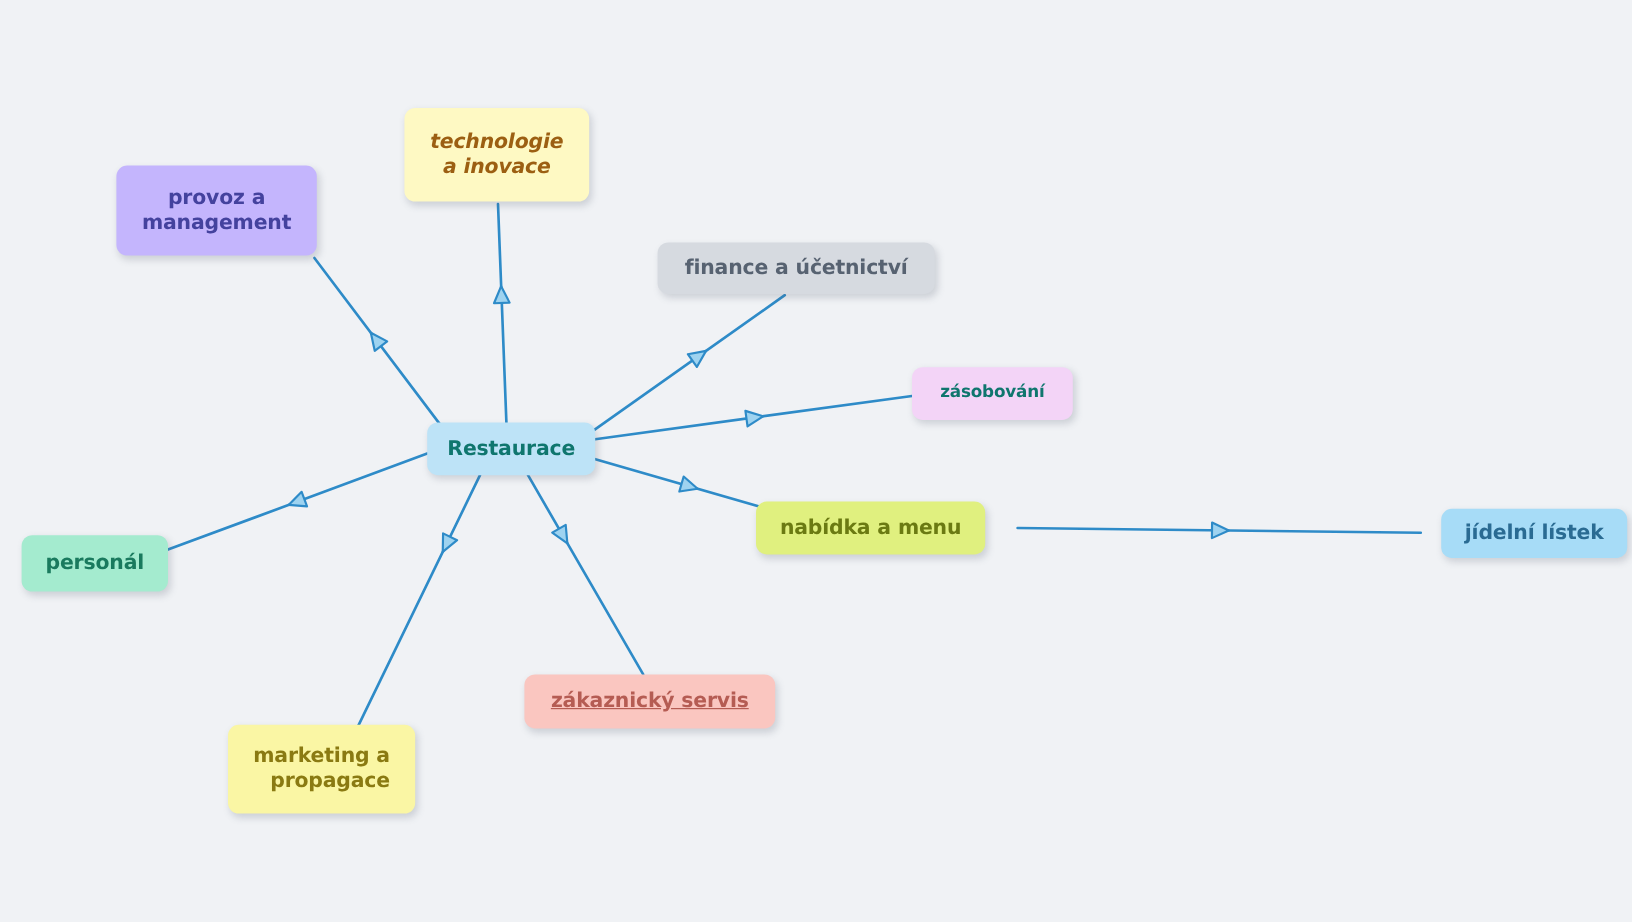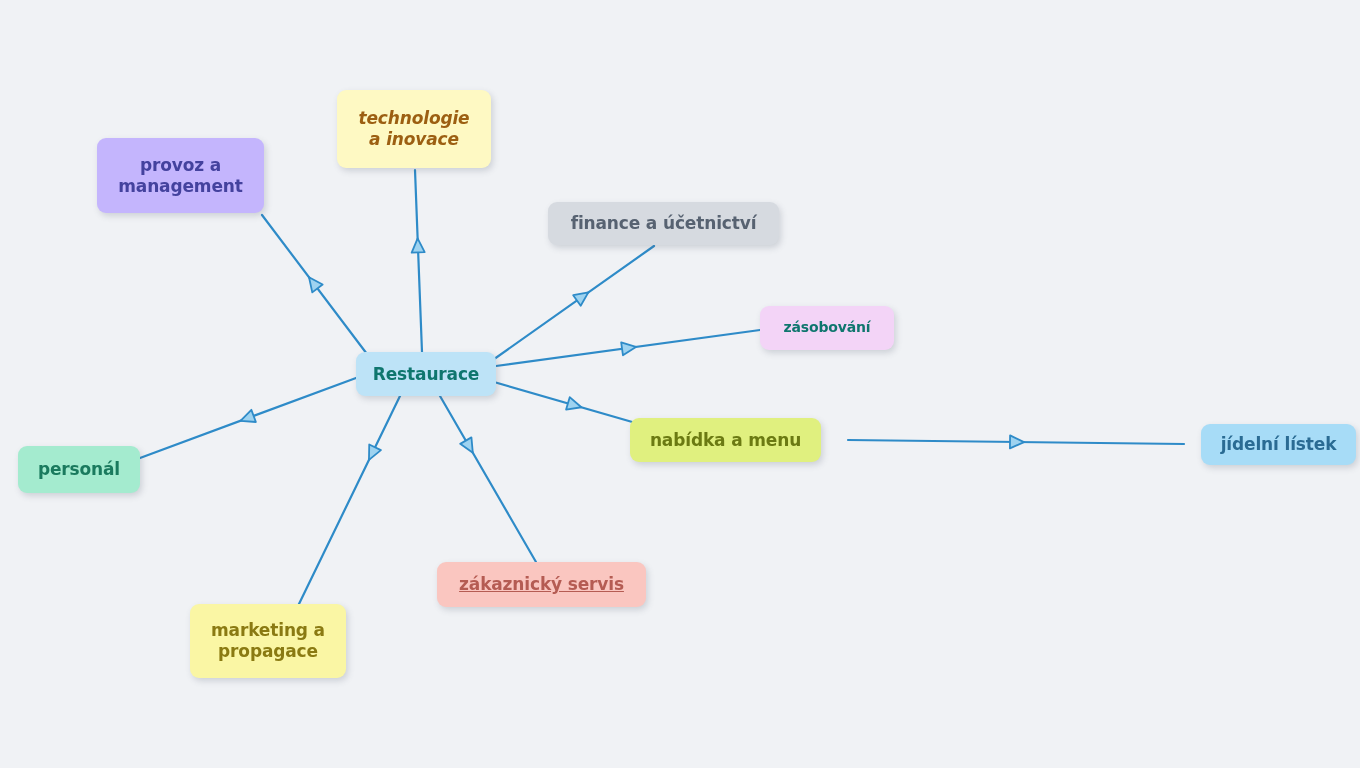--- a/index.html
+++ b/index.html
@@ -88,17 +88,17 @@
       <div class="node" style="left: 356px; top: 352px; width: 140px; height: 44px; background: rgb(189, 227, 247); color: #0f766e; font-size: 17px;">Restaurace</div>
       <div class="node" style="left: 337px; top: 90px; width: 154px; height: 78px; background: #fef9c3; color: rgb(156, 95, 18); font-size: 17px; font-style: italic;">technologie
 a inovace</div>
       <div class="node" style="left: 97px; top: 138px; width: 167px; height: 75px; background: #c4b5fd; color: rgb(68, 66, 158); font-size: 17px;">provoz a
 management</div>
       <div class="node" style="left: 548px; top: 202px; width: 231px; height: 43px; background: rgb(214, 218, 224); color: rgb(87, 98, 113); font-size: 17px;">finance a účetnictví</div>
       <div class="node" style="left: 760px; top: 306px; width: 134px; height: 44px; background: rgb(243, 212, 247); color: #0f766e; font-size: 14px;">zásobování</div>
       <div class="node" style="left: 630px; top: 418px; width: 191px; height: 44px; background: rgb(224, 240, 127); color: rgb(107, 122, 18); font-size: 17px;">nabídka a menu</div>
       <div class="node" style="left: 1184px; top: 424px; width: 155px; height: 41px; background: rgb(167, 220, 247); color: rgb(42, 107, 147); font-size: 17px; margin-left: 17px;">jídelní lístek</div>
       <div class="node" style="left: 437px; top: 562px; width: 209px; height: 45px; background: rgb(250, 198, 192); color: rgb(181, 92, 83); font-size: 17px; text-decoration: underline;">zákaznický servis</div>
-      <div class="node" style="left: 190px; top: 604px; width: 156px; height: 74px; background: rgb(250, 246, 164); color: rgb(138, 122, 18); font-size: 17px;">marketing a
+      <div class="node" style="left: 190px; top: 604px; width: 156px; height: 74px; background: rgb(250, 246, 164); color: rgb(138, 122, 18); font-size: 17px; text-align: right;">marketing a
 propagace</div>
       <div class="node" style="left: 18px; top: 446px; width: 122px; height: 47px; background: rgb(164, 235, 207); color: rgb(26, 122, 94); font-size: 17px;">personál</div>
     </div>
 </div>
 
 </body></html>

